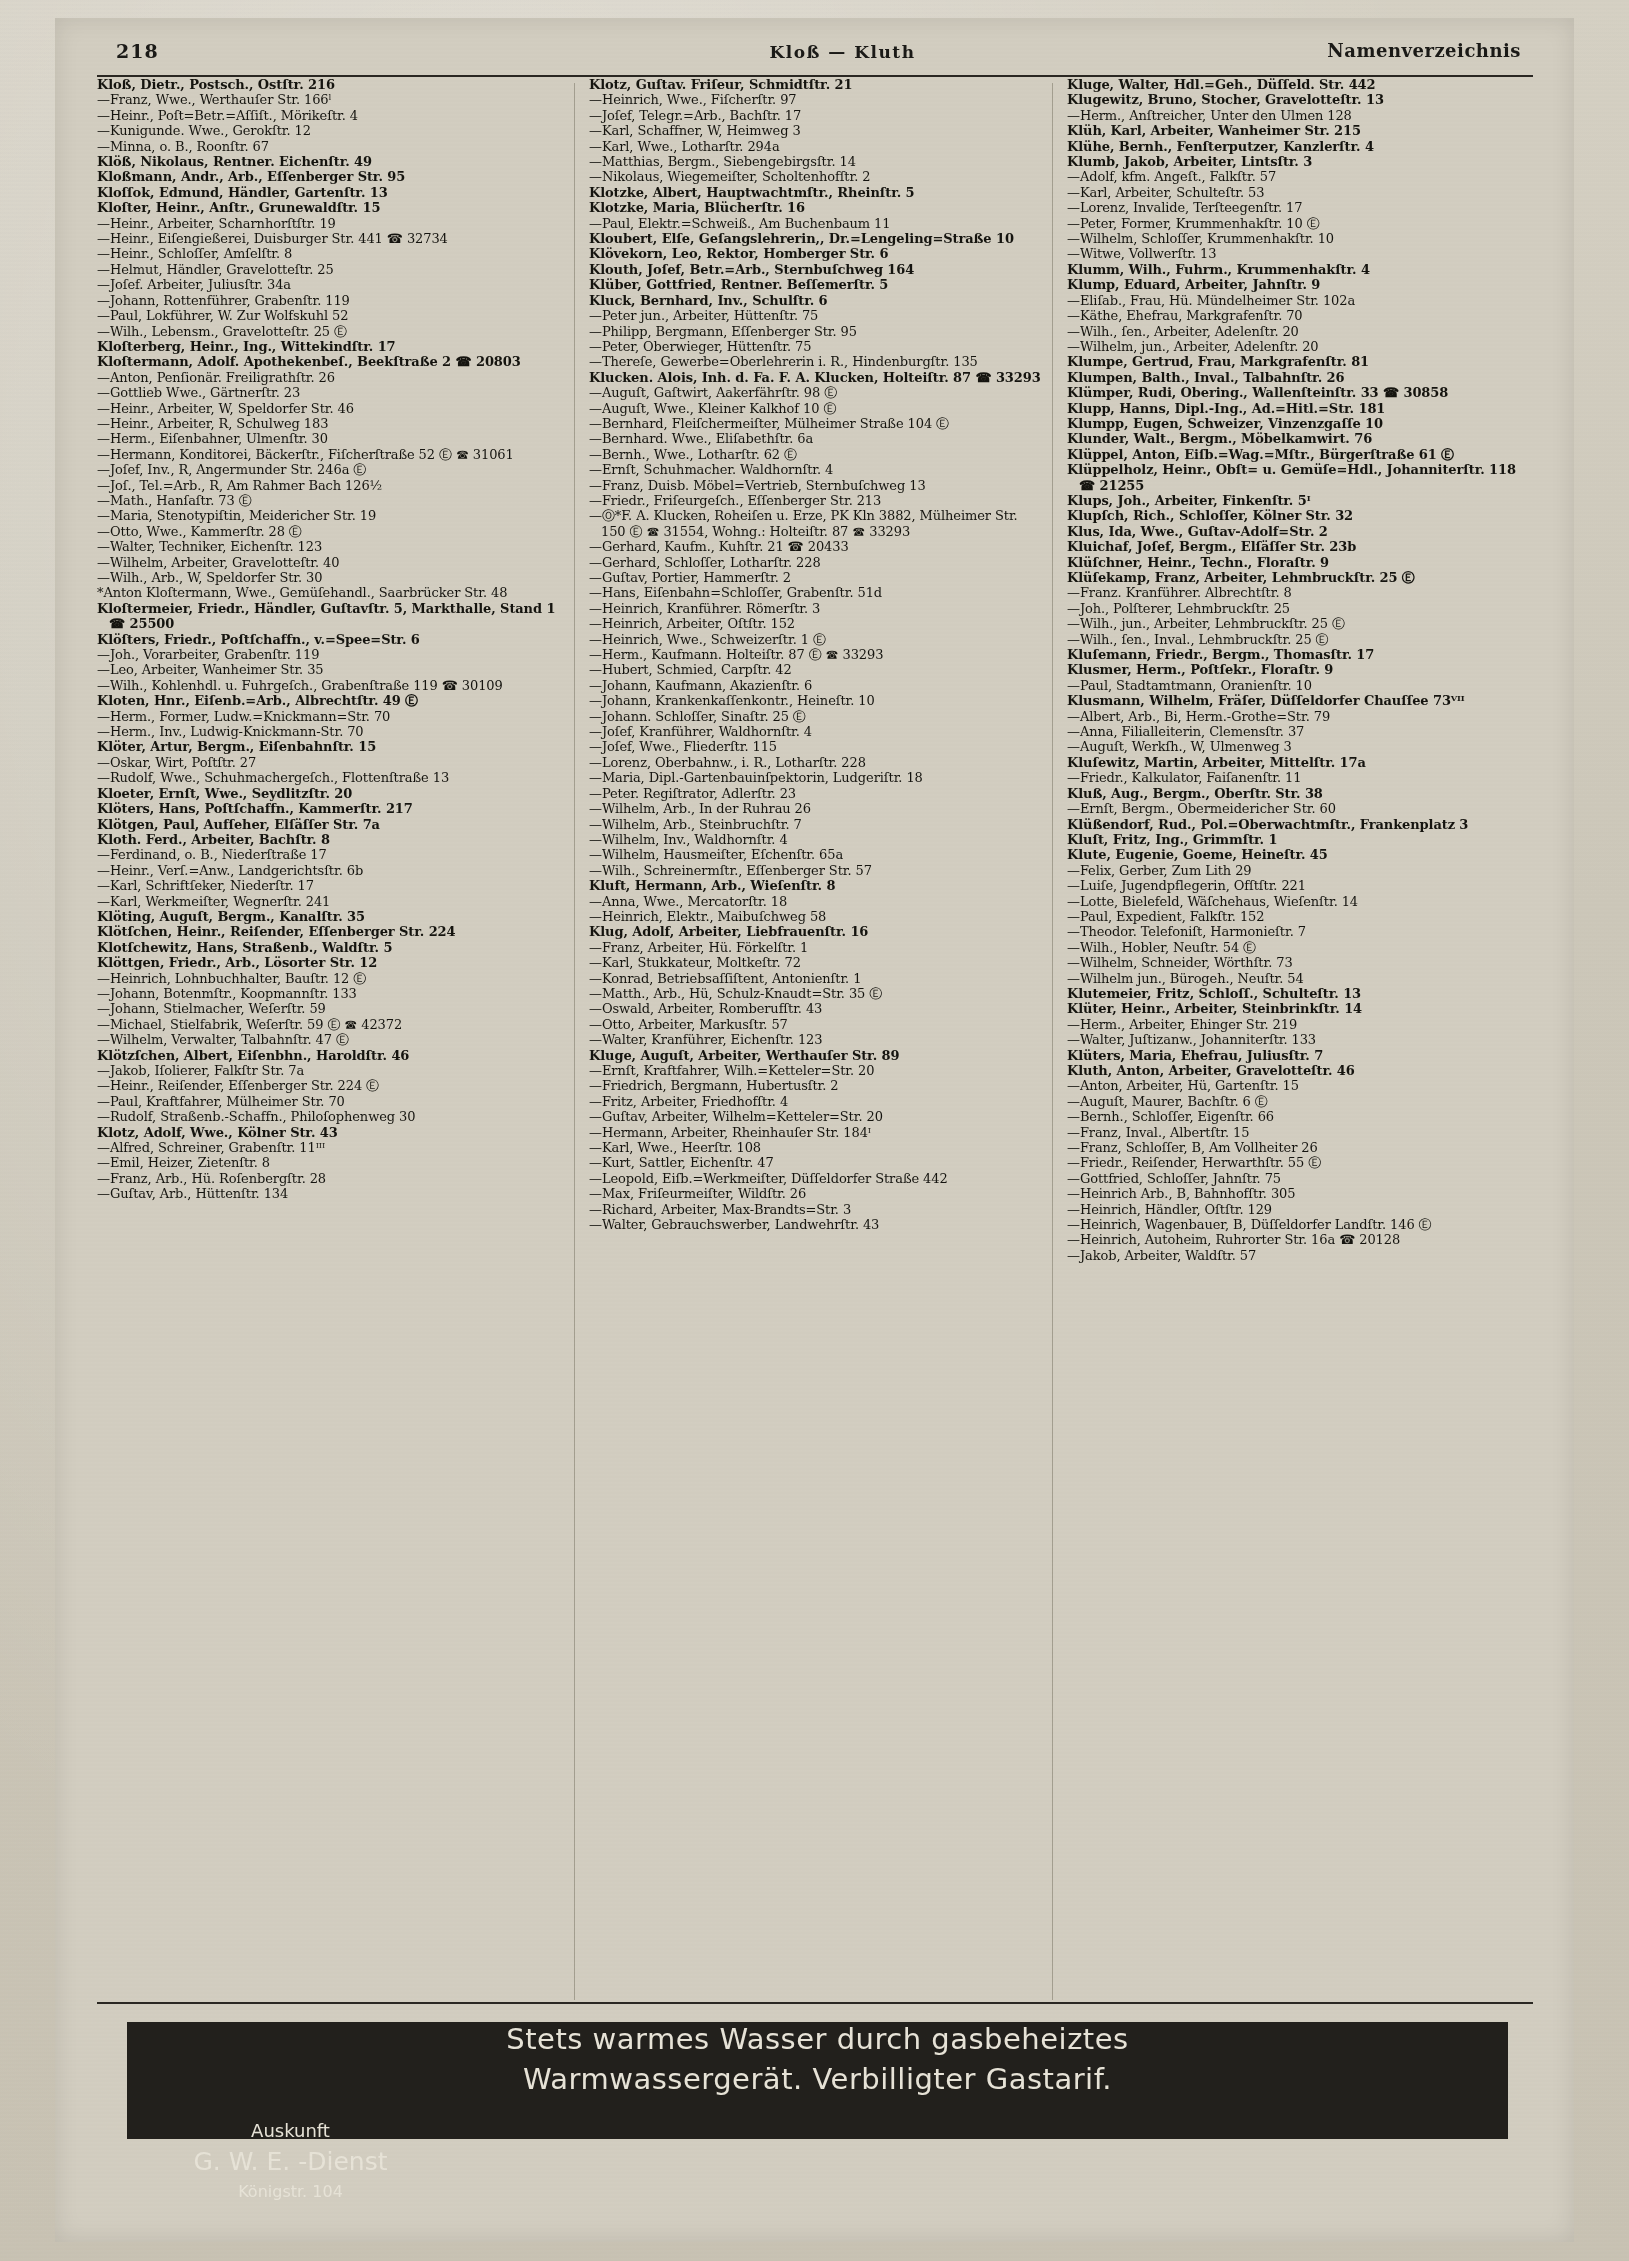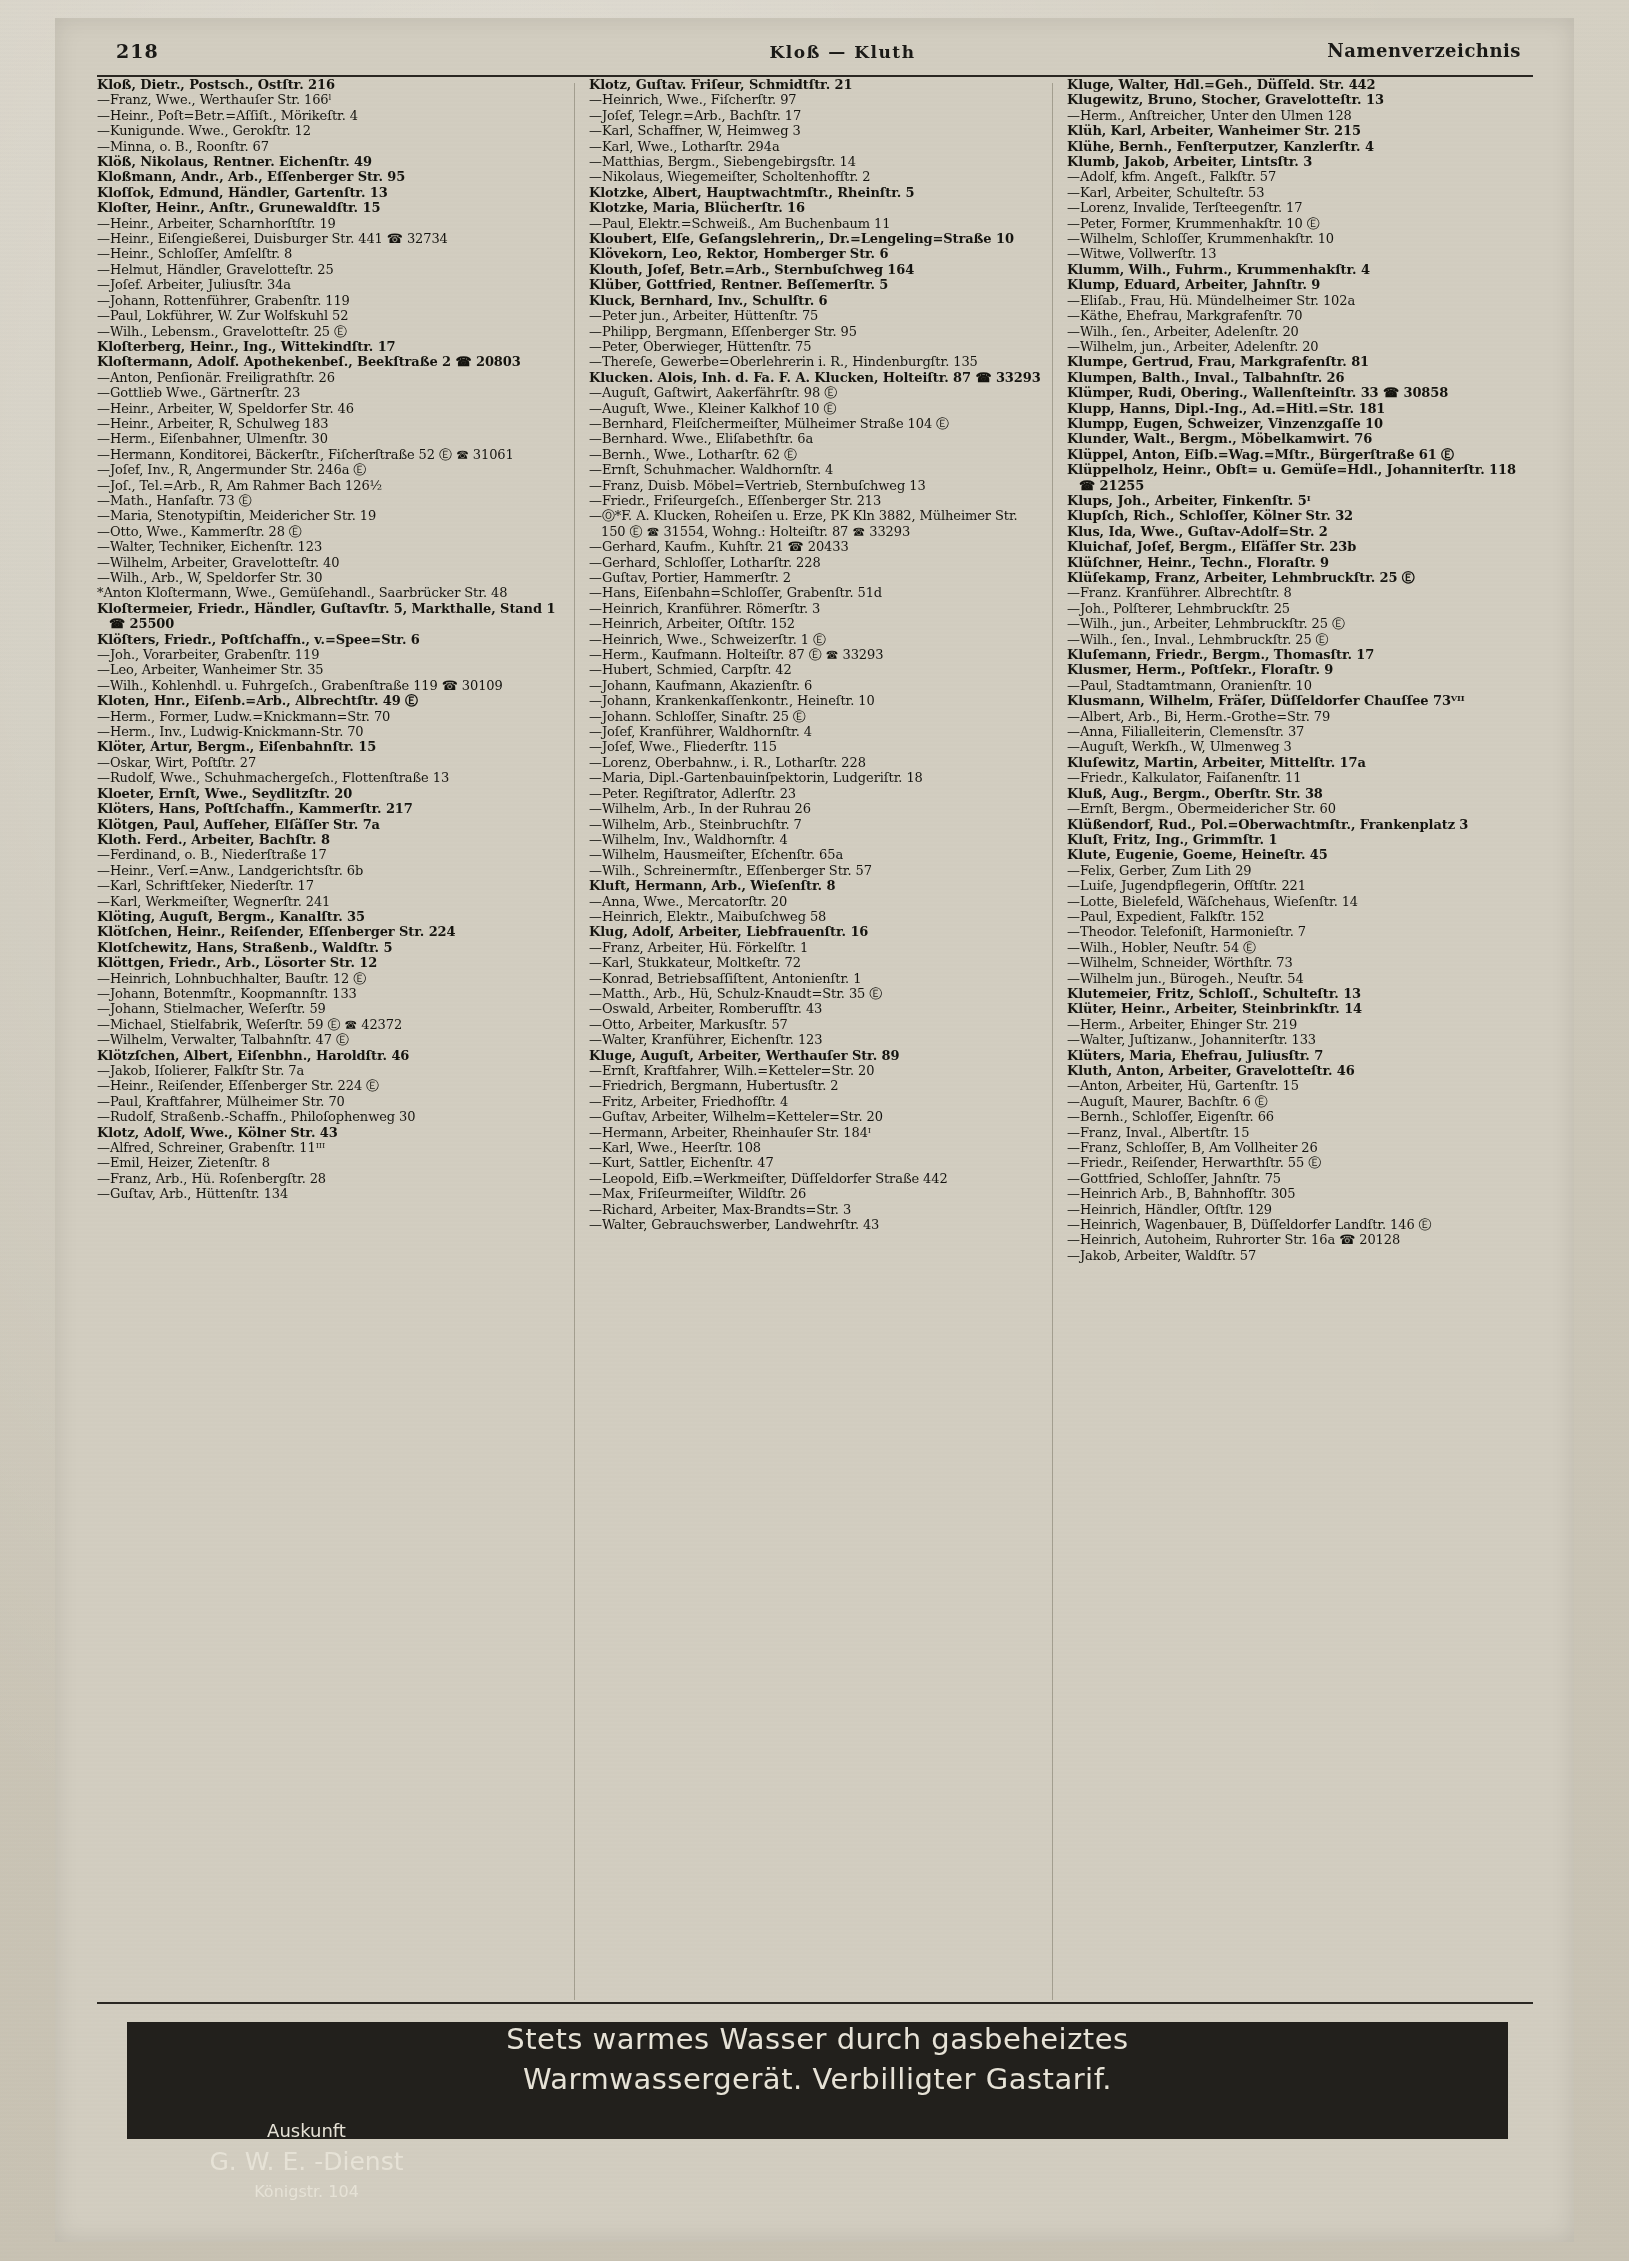--- a/index.html
+++ b/index.html
@@ -161,21 +161,20 @@
     margin: 12px 0;
     opacity: 0.85;
   }
   .ad-side {
     width: 327px;
     display: flex;
     flex-direction: column;
     align-items: center;
     justify-content: flex-start;
     font-family: "DejaVu Sans", sans-serif;
-    margin-left: 16px;
   }
   .ad-side .s1 { font-size: 18px; margin-bottom: 6px; }
   .ad-side .s2 { font-size: 25px; margin-bottom: 6px; }
   .ad-side .s3 { font-size: 16px; }
   .grain {
     position: absolute;
     inset: 0;
     pointer-events: none;
     background-image:
       repeating-linear-gradient(0deg, rgba(0,0,0,0.018) 0px, rgba(0,0,0,0) 2px, rgba(0,0,0,0.018) 4px);
@@ -320,21 +319,21 @@
         <p class="entry">—Joſef, Wwe., Fliederſtr. 115</p>
         <p class="entry">—Lorenz, Oberbahnw., i. R., Lotharſtr. 228</p>
         <p class="entry">—Maria, Dipl.-Gartenbauinſpektorin, Ludgeriſtr. 18</p>
         <p class="entry">—Peter. Regiſtrator, Adlerſtr. 23</p>
         <p class="entry">—Wilhelm, Arb., In der Ruhrau 26</p>
         <p class="entry">—Wilhelm, Arb., Steinbruchſtr. 7</p>
         <p class="entry">—Wilhelm, Inv., Waldhornſtr. 4</p>
         <p class="entry">—Wilhelm, Hausmeiſter, Eſchenſtr. 65a</p>
         <p class="entry">—Wilh., Schreinermſtr., Eſſenberger Str. 57</p>
         <p class="entry head">Kluft, Hermann, Arb., Wieſenſtr. 8</p>
-        <p class="entry">—Anna, Wwe., Mercatorſtr. 20</p>
+        <p class="entry">—Anna, Wwe., Mercatorſtr. 18</p>
         <p class="entry">—Heinrich, Elektr., Maibuſchweg 58</p>
         <p class="entry head">Klug, Adolf, Arbeiter, Liebfrauenſtr. 16</p>
         <p class="entry">—Franz, Arbeiter, Hü. Förkelſtr. 1</p>
         <p class="entry">—Karl, Stukkateur, Moltkeſtr. 72</p>
         <p class="entry">—Konrad, Betriebsaſſiſtent, Antonienſtr. 1</p>
         <p class="entry">—Matth., Arb., Hü, Schulz-Knaudt=Str. 35 Ⓔ</p>
         <p class="entry">—Oswald, Arbeiter, Romberufſtr. 43</p>
         <p class="entry">—Otto, Arbeiter, Markusſtr. 57</p>
         <p class="entry">—Walter, Kranführer, Eichenſtr. 123</p>
         <p class="entry head">Kluge, Auguſt, Arbeiter, Werthauſer Str. 89</p>

